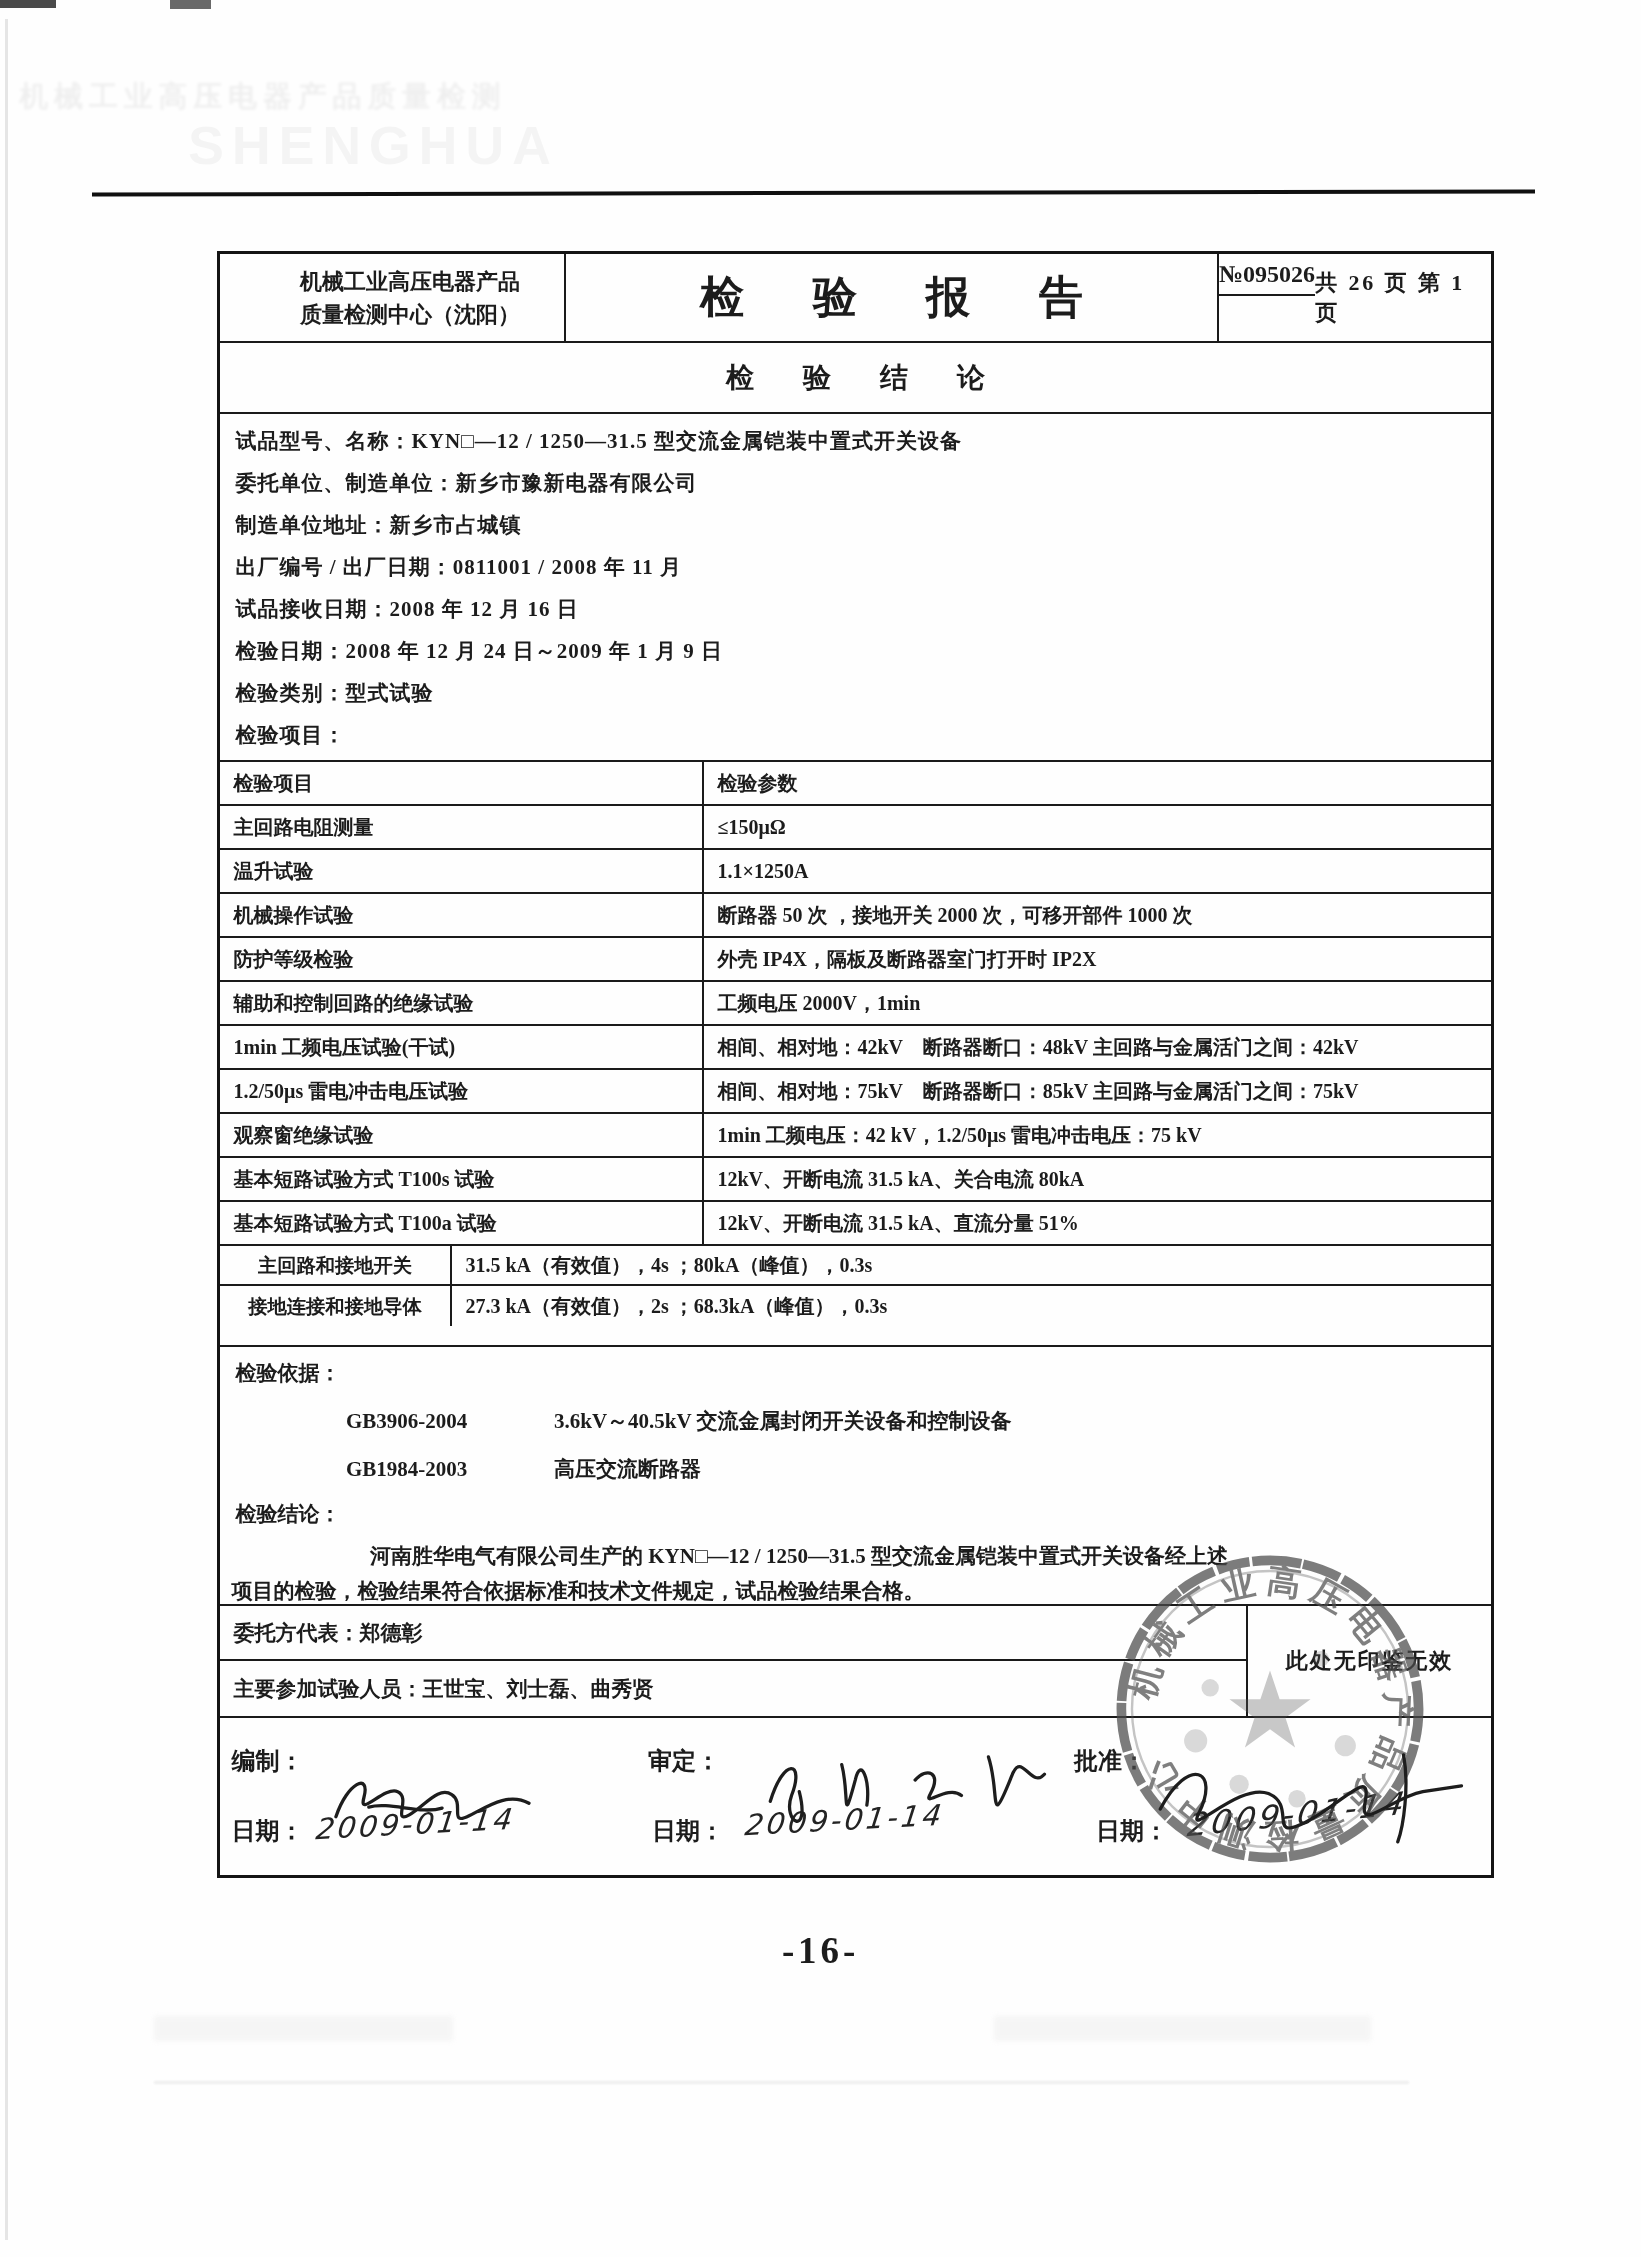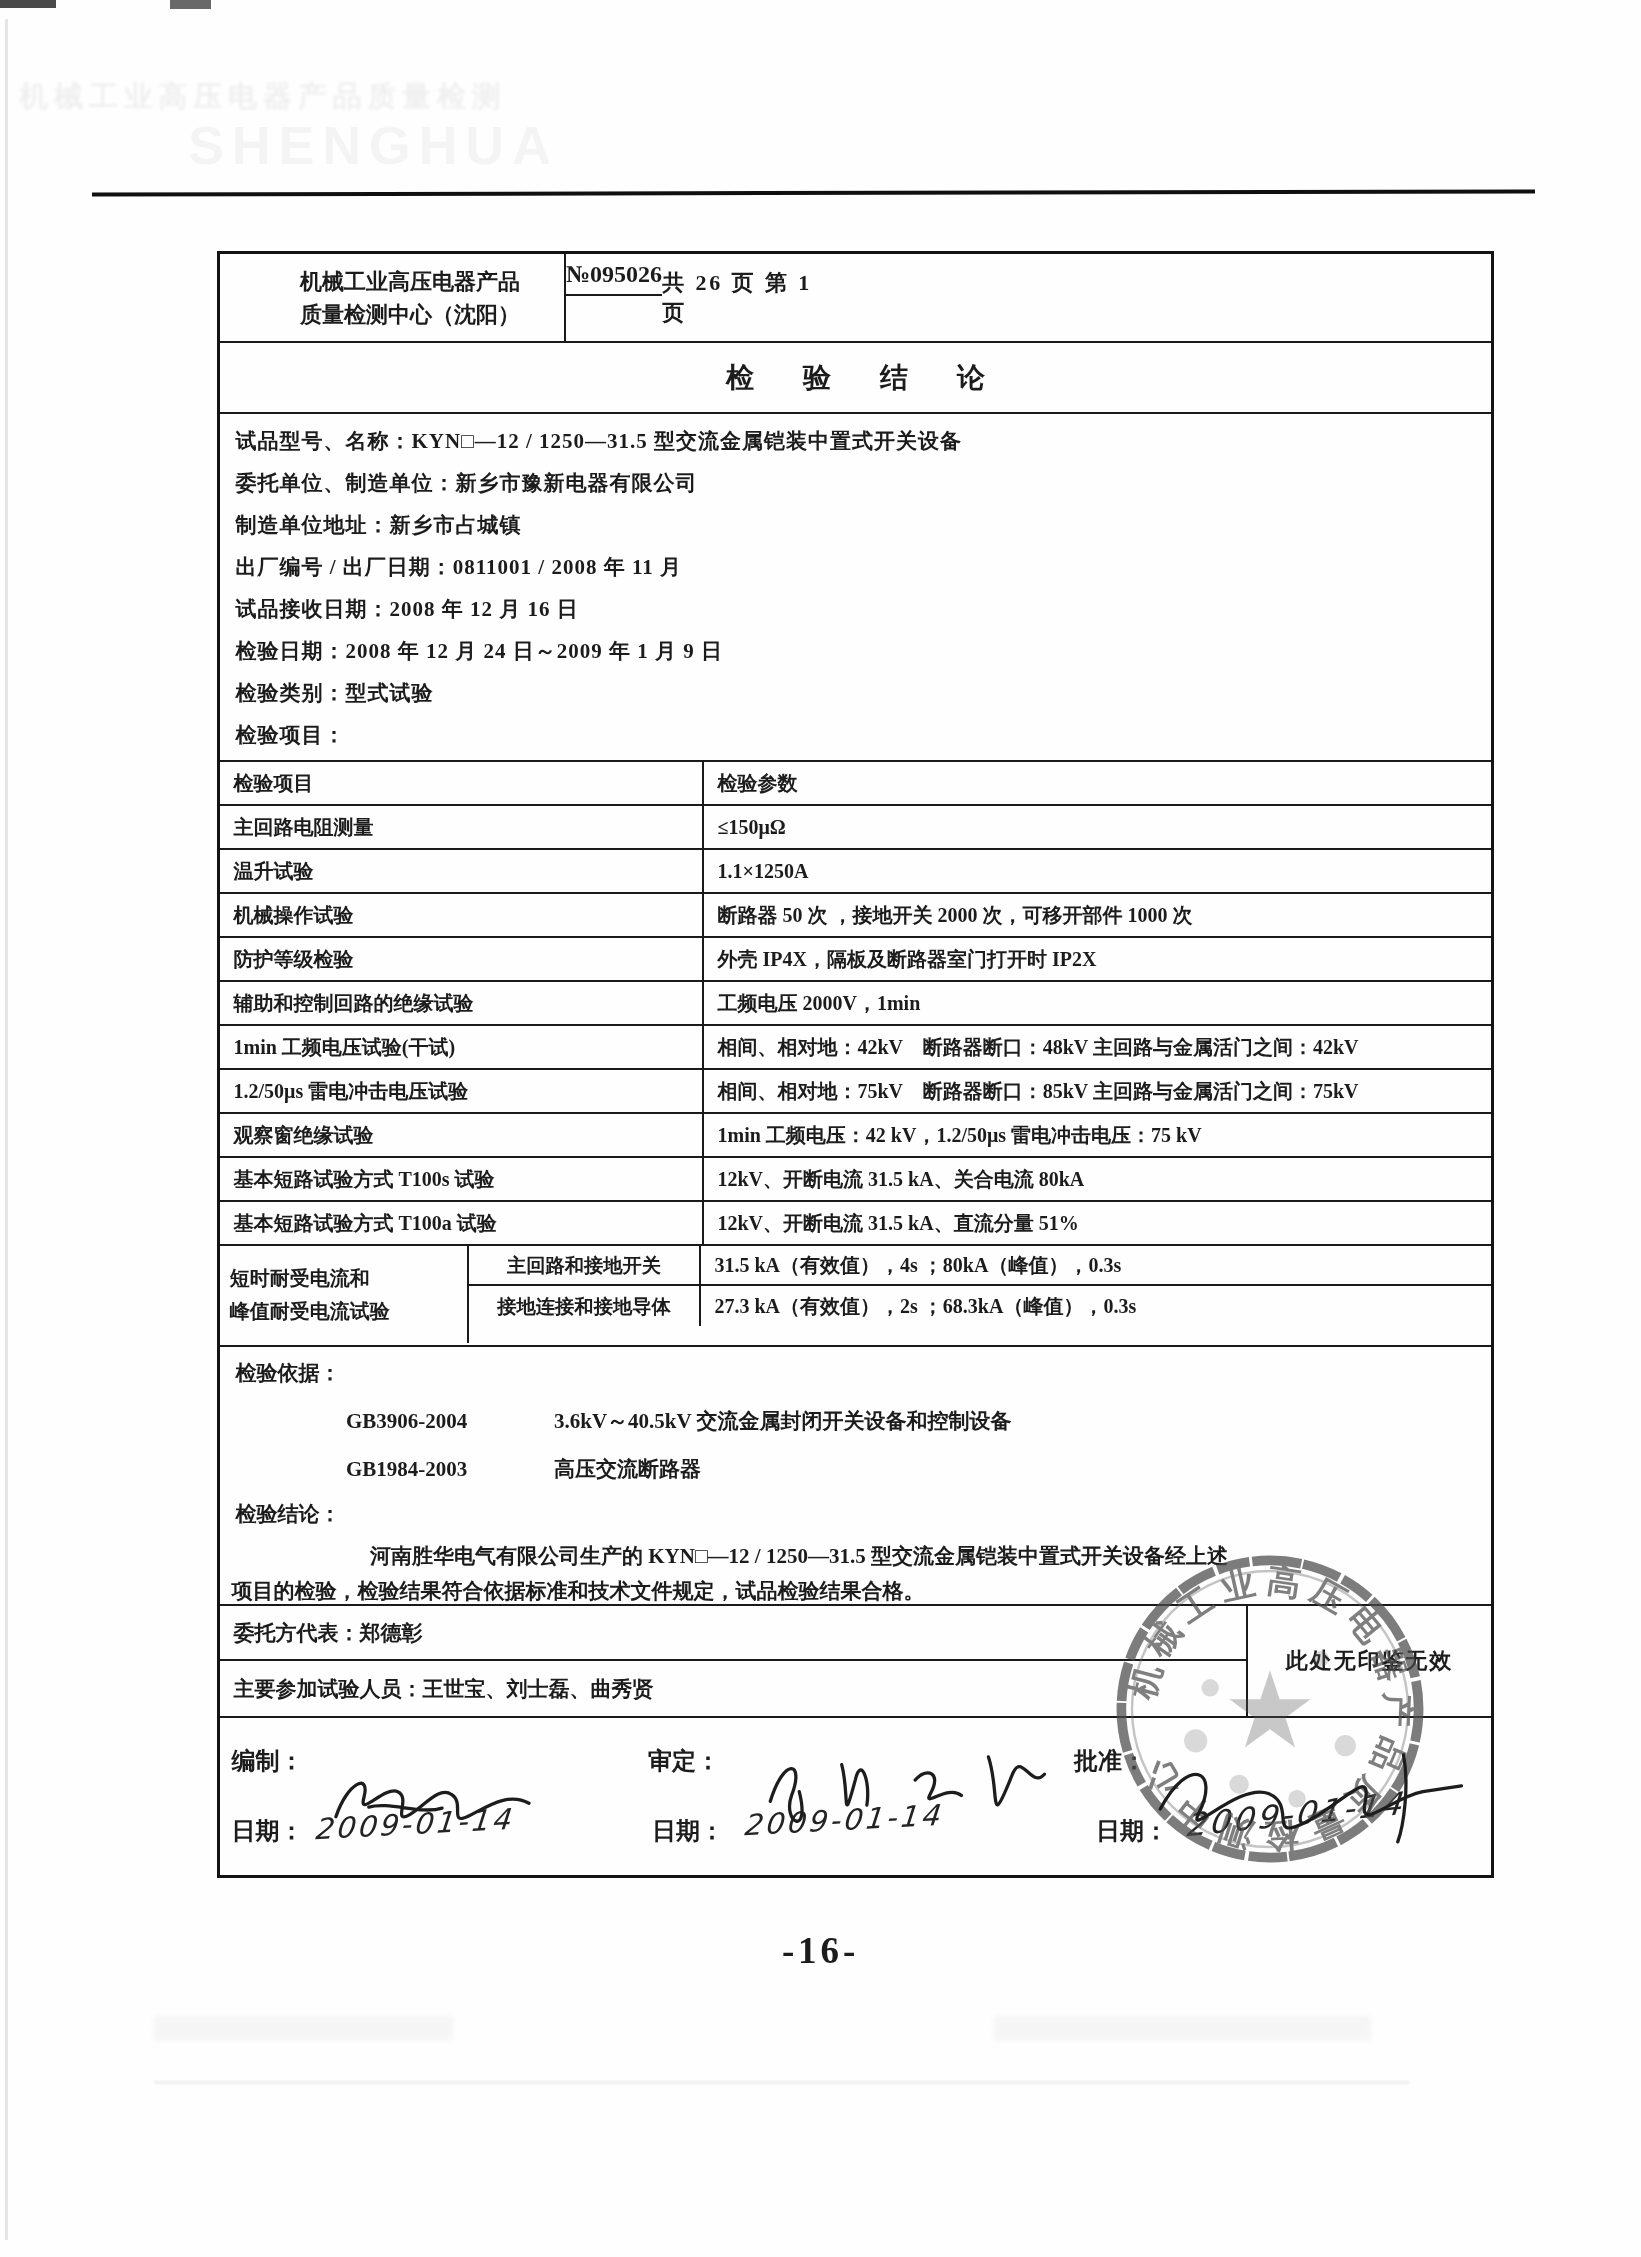--- a/index.html
+++ b/index.html
@@ -82,20 +82,21 @@
   <div class="smudge" style="left:994px;top:2016px;width:377px;"></div>
   <div class="smudge-line"></div>
 
   <div class="doc">
 
     <div class="row hdr">
       <div class="hdr-org">
         <span>机械工业高压电器产品</span>
         <span>质量检测中心（沈阳）</span>
       </div>
+      <div class="hdr-title">检 验 报 告</div>
       <div class="hdr-no">
         <div class="hdr-no-top">№095026</div>
         <div class="hdr-no-bottom">共 26 页  第 1 页</div>
       </div>
     </div>
 
     <div class="row sec-title">检  验  结  论</div>
 
     <div class="row info">
       <div class="info-line">试品型号、名称：KYN□—12 / 1250—31.5 型交流金属铠装中置式开关设备</div>
@@ -147,24 +148,20 @@
       </div>
       <div class="prow">
         <div class="pcell-item">基本短路试验方式 T100s 试验</div>
         <div class="pcell-val">12kV、开断电流 31.5 kA、关合电流 80kA</div>
       </div>
       <div class="prow">
         <div class="pcell-item">基本短路试验方式 T100a 试验</div>
         <div class="pcell-val">12kV、开断电流 31.5 kA、直流分量 51%</div>
       </div>
       <div class="withstand">
-        <div class="w-label">
-          <span>短时耐受电流和</span>
-          <span>峰值耐受电流试验</span>
-        </div>
         <div class="w-sub">
           <div class="wrow">
             <div class="w-scope">主回路和接地开关</div>
             <div class="w-val">31.5 kA（有效值），4s ；80kA（峰值），0.3s</div>
           </div>
           <div class="wrow">
             <div class="w-scope">接地连接和接地导体</div>
             <div class="w-val">27.3 kA（有效值），2s ；68.3kA（峰值），0.3s</div>
           </div>
         </div>

